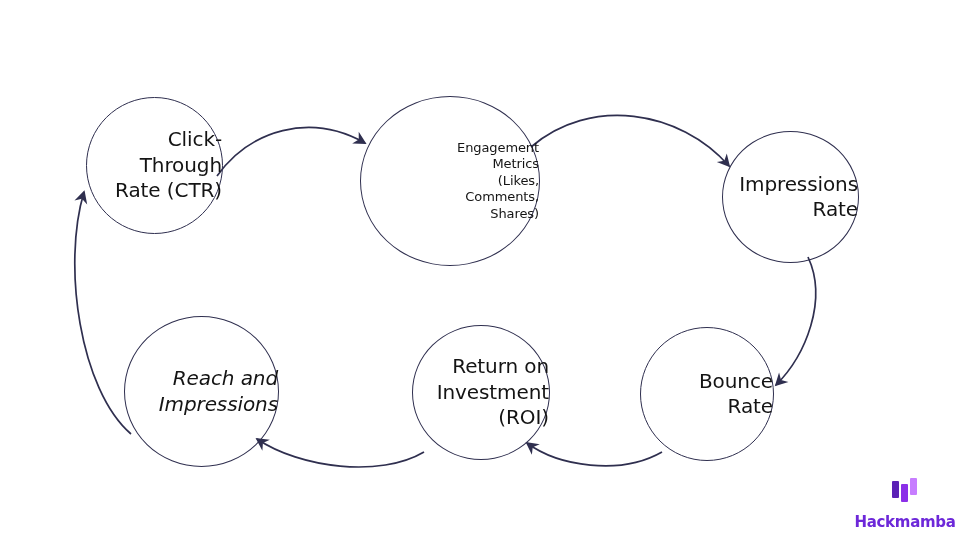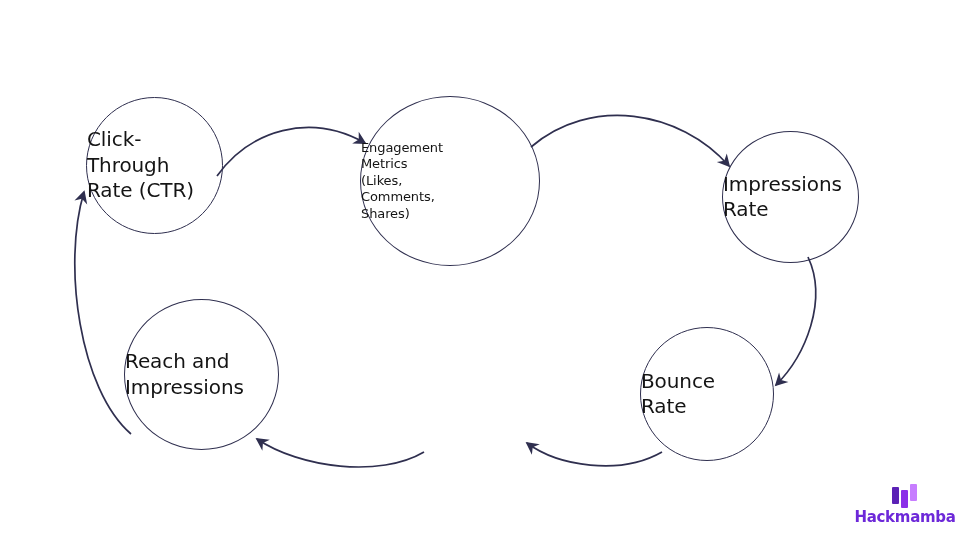--- a/index.html
+++ b/index.html
@@ -30,50 +30,50 @@
     position: absolute;
     box-sizing: border-box;
     border-radius: 50%;
     border: 1.6px solid #2f2f4f;
     background: transparent;
     display: flex;
     align-items: center;
     justify-content: center;
   }
   .node-label {
-    text-align: left;
+    text-align: right;
     color: #141414;
     font-size: 20px;
     line-height: 1.27;
     white-space: pre-line;
     letter-spacing: -0.1px;
     width: 150%;
     pointer-events: none;
   }
   
   #node-ctr      { left: 86px;  top: 97px;  width: 137px; height: 137px; }
   #node-ctr .node-label { font-size: 20px; }
   #node-engage   { left: 360px; top: 96px;  width: 180px; height: 170px; }
   #node-engage .node-label { font-size: 13px; }
   #node-convert  { left: 722px; top: 131px; width: 137px; height: 132px; }
   #node-bounce   { left: 640px; top: 327px; width: 134px; height: 134px; }
   #node-roi      { left: 412px; top: 325px; width: 138px; height: 135px; }
-  #node-reach    { left: 124px; top: 299px; width: 155px; height: 151px; }
+  #node-reach    { left: 124px; top: 316px; width: 155px; height: 151px; font-style: italic; }
 
   
   #logo {
     position: absolute;
     left: 862px;
     top: 478px;
     width: 86px;
     height: 52px;
     display: flex;
     flex-direction: column;
     align-items: center;
-    justify-content: center;
+    justify-content: space-between;
   }
   #logo-mark {
     position: relative;
     width: 32px;
     height: 24px;
     margin-bottom: 2px;
   }
   #logo-mark i {
     position: absolute;
     display: block;
@@ -132,20 +132,25 @@
   <div class="node" id="node-convert">
     <span class="node-label">Impressions
 Rate</span>
   </div>
 
   <div class="node" id="node-bounce">
     <span class="node-label">Bounce
 Rate</span>
   </div>
 
+  <div class="node" id="node-roi">
+    <span class="node-label">Return on
+Investment
+(ROI)</span>
+  </div>
 
   <div class="node" id="node-reach">
     <span class="node-label">Reach and
 Impressions</span>
   </div>
 
   <div id="logo">
     <div id="logo-mark">
       <i id="logo-bar-1"></i>
       <i id="logo-bar-2"></i>

